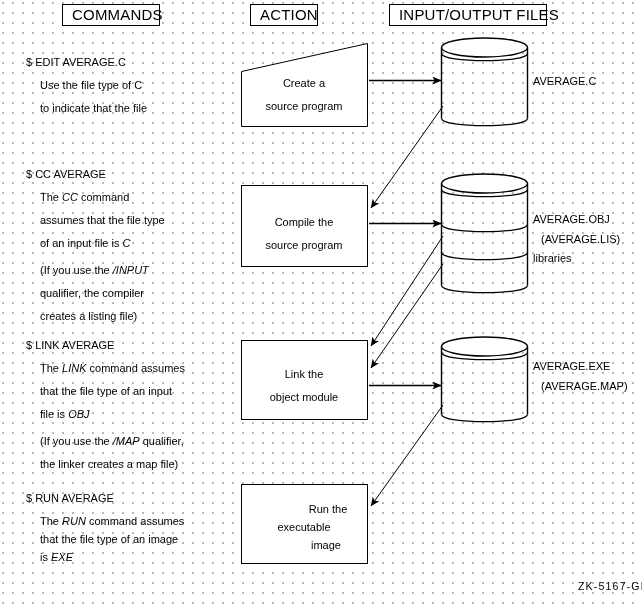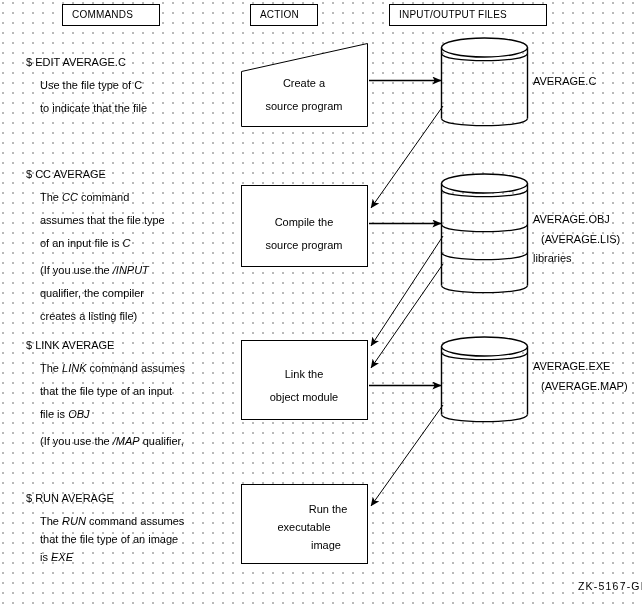--- a/index.html
+++ b/index.html
@@ -20,21 +20,21 @@
   }
   #svg-layer{position:absolute;left:0;top:0;width:642px;height:605px;}
   .lbl{
     position:absolute;
     font-size:11px;
     color:#000000;
     white-space:nowrap;
     line-height:12px;
   }
   .hdr{
-    font-size:10px;
+    font-size:15px;
     letter-spacing:0.2px;
   }
   .it{font-style:italic;}
   .ctr{text-align:center;}
   .figid{
     position:absolute;
     font-size:10.5px;
     letter-spacing:1.2px;
     color:#000;
     white-space:nowrap;
@@ -132,20 +132,21 @@
   <div class="lbl" style="left:533px;top:213px;">AVERAGE.OBJ</div>
   <div class="lbl" style="left:541px;top:233px;">(AVERAGE.LIS)</div>
   <div class="lbl" style="left:533px;top:252px;">libraries</div>
 
   <div class="lbl" style="left:26px;top:339px;">$  LINK AVERAGE</div>
   <div class="lbl" style="left:40px;top:362px;text-align:center;"><span>The </span><span class="it">LINK</span><span> command assumes</span></div>
   <div class="lbl" style="left:40px;top:385px;">that the file type of an input</div>
   <div class="lbl" style="left:40px;top:408px;"><span>file is </span><span class="it">OBJ</span></div>
 
   <div class="lbl" style="left:40px;top:435px;"><span>(If you use the </span><span class="it">/MAP</span><span> qualifier,</span></div>
+  <div class="lbl" style="left:40px;top:458px;">the linker creates a map file)</div>
 
   <div class="lbl ctr" style="left:241px;top:368px;width:126px;">Link the</div>
   <div class="lbl ctr" style="left:241px;top:391px;width:126px;">object module</div>
 
   <div class="lbl" style="left:533px;top:360px;">AVERAGE.EXE</div>
   <div class="lbl" style="left:541px;top:380px;">(AVERAGE.MAP)</div>
 
   <div class="lbl" style="left:26px;top:492px;">$  RUN AVERAGE</div>
   <div class="lbl" style="left:40px;top:515px;"><span>The </span><span class="it">RUN</span><span> command assumes</span></div>
   <div class="lbl" style="left:40px;top:533px;">that the file type of an image</div>

